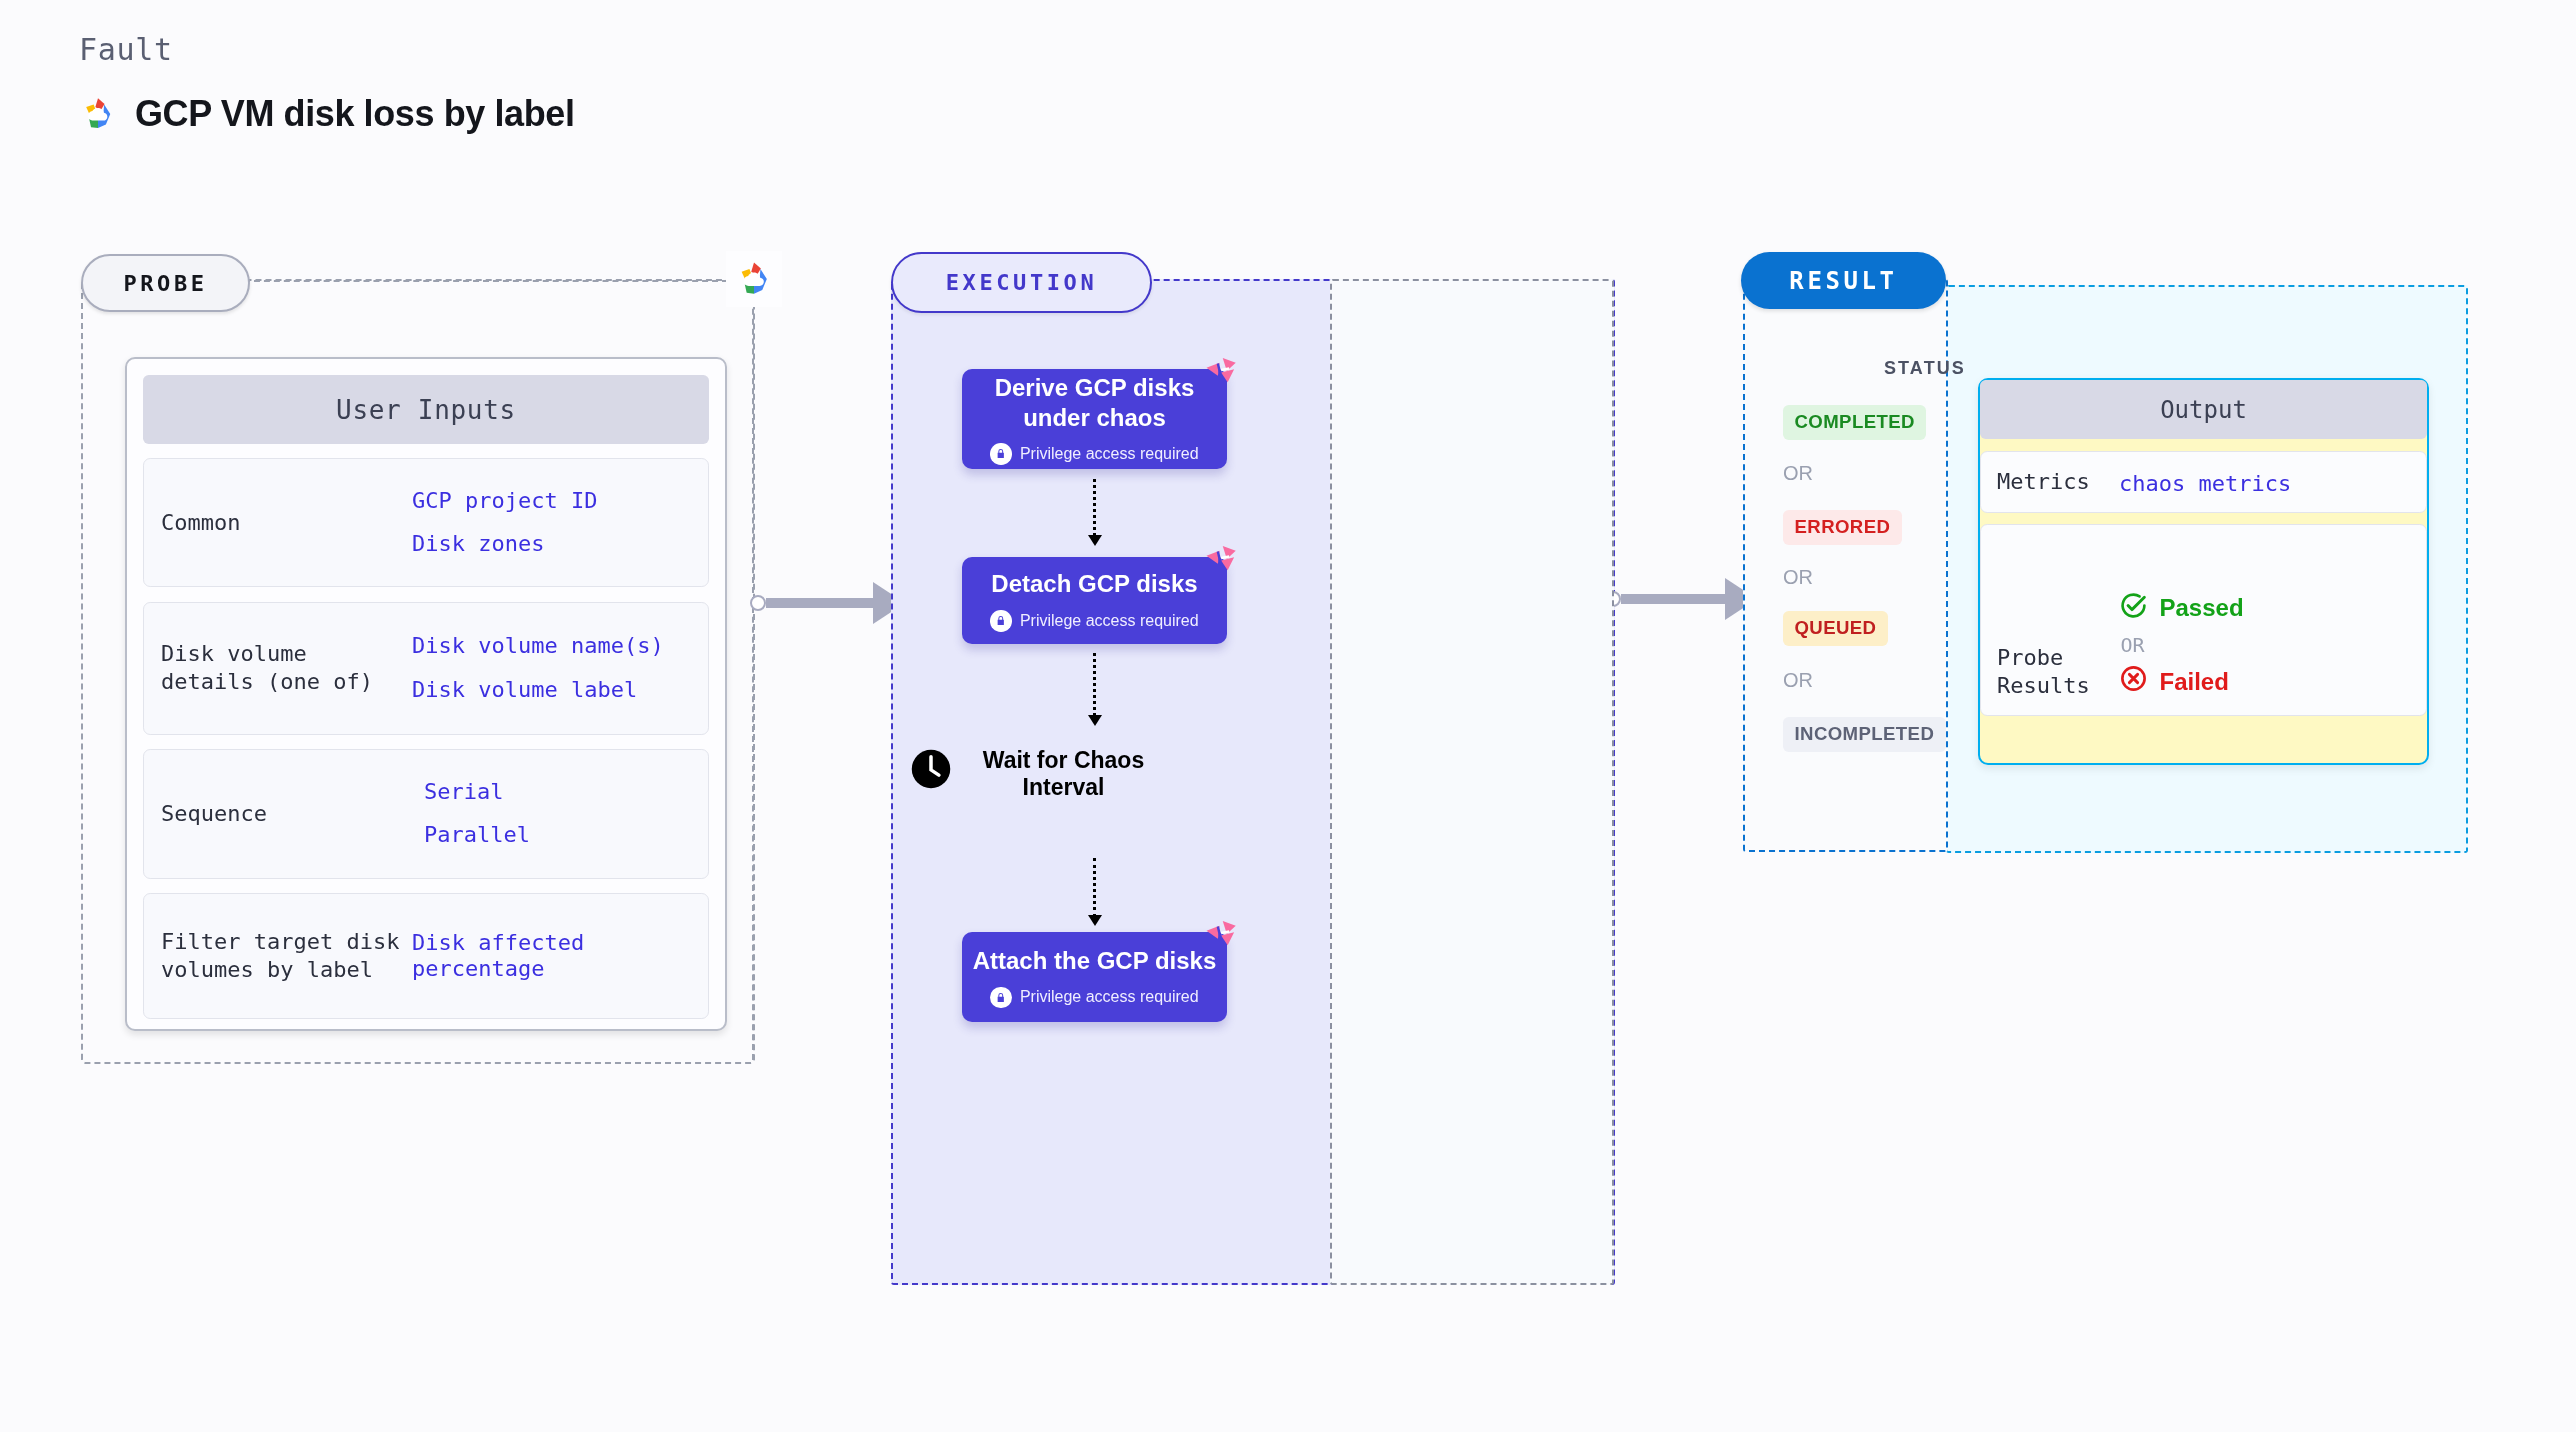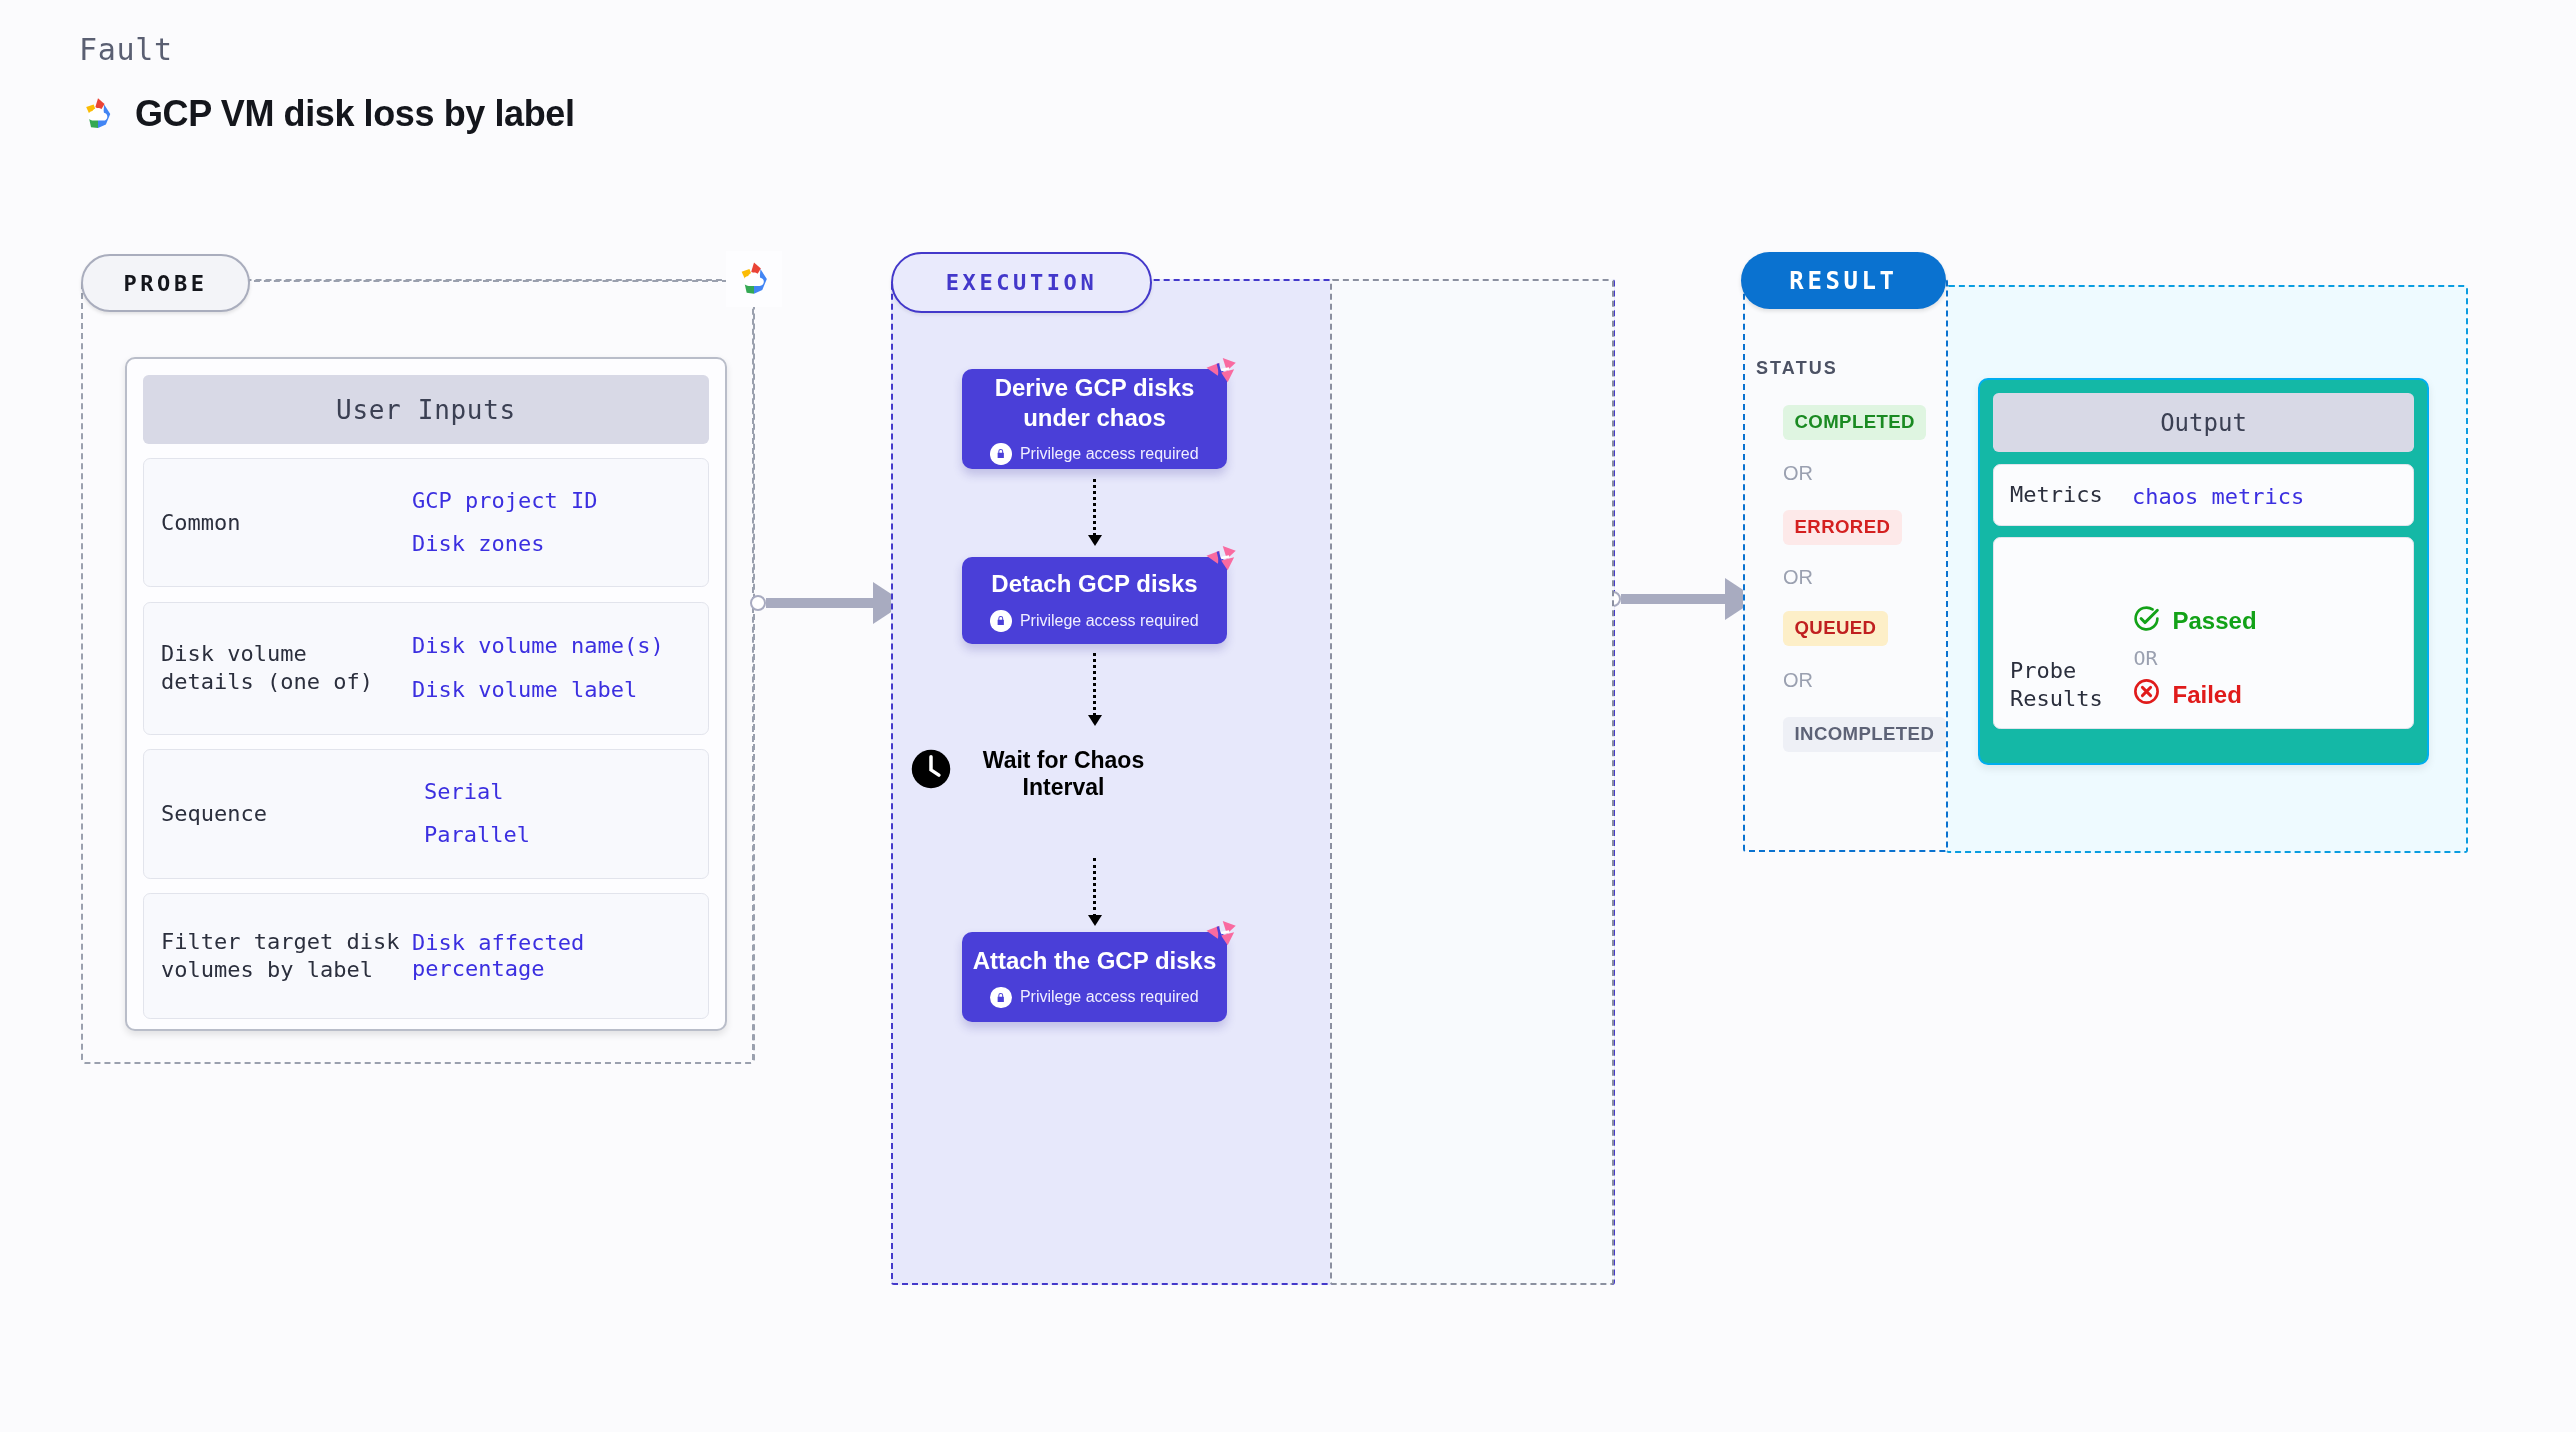--- a/index.html
+++ b/index.html
@@ -152,31 +152,31 @@
 
   
   #result-status-panel{
     left:1743px;top:279px;width:205px;height:573px;
     background:#fafbfd;border:2.9px dashed #0a72d0;border-radius:2.9px;box-sizing:border-box;
   }
   #result-outer-panel{
     left:1946px;top:285px;width:522px;height:568px;
     background:#eefaff;border:2.9px dashed #0a9ce0;border-radius:2.9px;box-sizing:border-box;
   }
-  #status-title{left:1756px;top:358px;font-size:18px;font-weight:bold;color:#4c5264;letter-spacing:2.1px;}
+  #status-title{left:1884px;top:358px;font-size:18px;font-weight:bold;color:#4c5264;letter-spacing:2.1px;}
   .status-badge{
     position:absolute;left:1783px;border-radius:5.7px;padding:6.4px 11.5px;
     font-size:18.6px;font-weight:bold;letter-spacing:0.4px;
   }
   .or-text{position:absolute;left:1783px;font-size:20px;color:#9aa0b0;}
 
   #output-card{
     left:1978px;top:378px;width:451px;height:387px;
-    background:#14b8a6;border:2.9px solid #00aeef;border-radius:10px;
-    box-sizing:border-box;padding:13px;
+    background:#fef9c3;border:2.9px solid #00aeef;border-radius:10px;
+    box-sizing:border-box;
     box-shadow:0 3.6px 8.6px rgba(0,0,0,.08);
   }
   .out-header{
     background:#d8d9e6;border-radius:5.7px;height:59px;
     display:flex;align-items:center;justify-content:center;
     font-family:"DejaVu Sans Mono", monospace;font-size:24px;color:#3b4053;
   }
   .out-row{
     margin-top:11.5px;border:1.4px solid #e2e4ec;border-radius:7.2px;background:#fbfcfe;
     display:flex;align-items:flex-end;box-sizing:border-box;padding:16px 16px;

